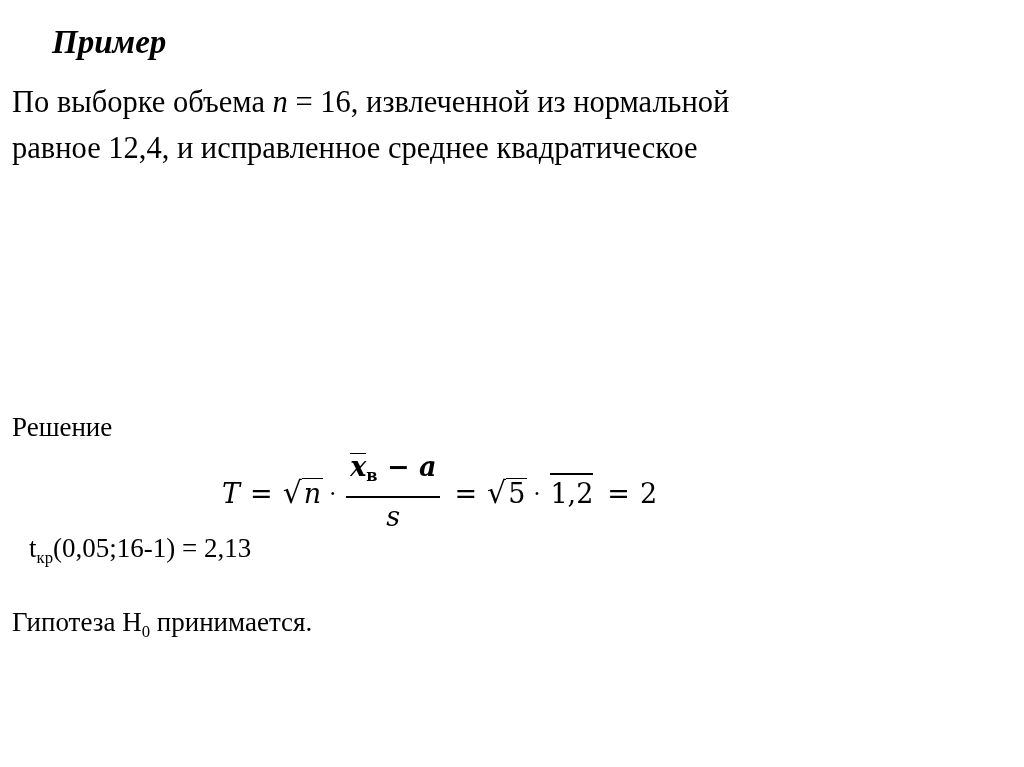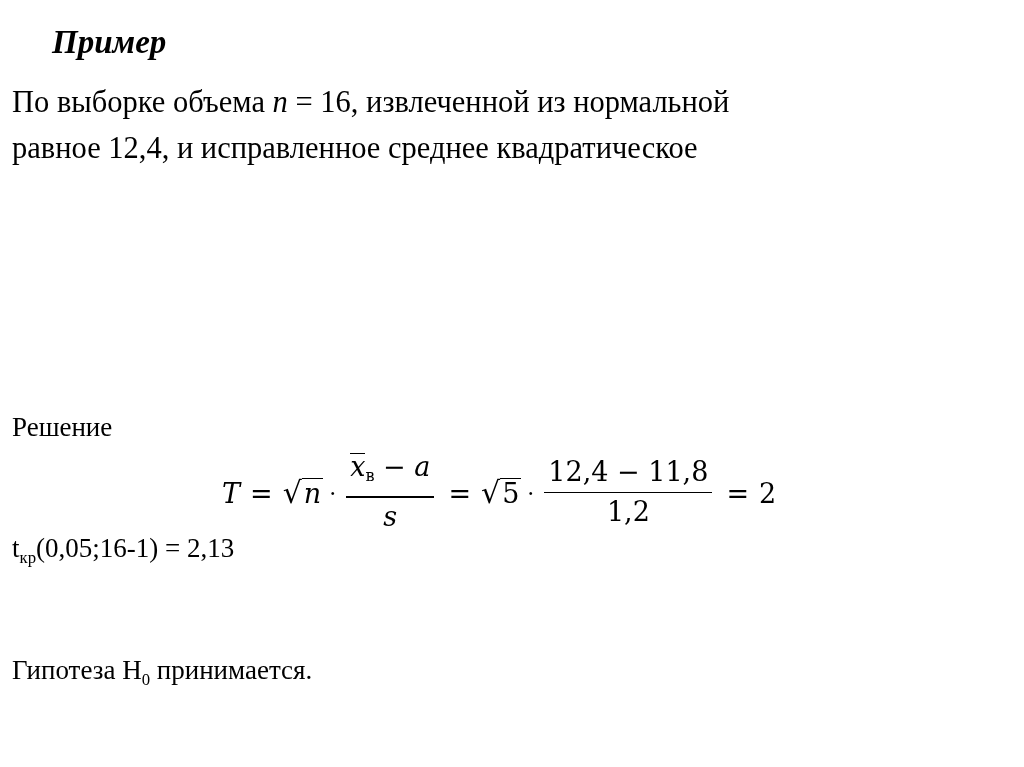--- a/index.html
+++ b/index.html
@@ -26,31 +26,31 @@
     position:absolute; left:222px; top:448px; height:90px;
     display:flex; align-items:center;
     font-family:"DejaVu Serif", serif; font-size:27px;
   }
   .formula .op { margin:0 10px; }
   .formula .it { font-style:italic; }
   .sqrt { display:inline-flex; align-items:flex-start; }
   .sqrt .rad { font-size:30px; line-height:30px; }
   .sqrt .under { border-top:1.6px solid #000; padding:0 2px; line-height:30px; }
   .frac { display:inline-flex; flex-direction:column; align-items:center; margin:0 4px; }
-  .frac .num { padding:0 4px 3px 4px; line-height:34px; }
+  .frac .num { padding:0 4px 3px 4px; line-height:34px;font-weight:bold; }
   .frac .bar { height:1.6px; background:#000; width:100%; }
   .frac .den { line-height:38px; }
   .overline { border-top:1.4px solid #000; display:inline-block; line-height:26px; }
   .subb { font-size:0.6em; font-style:normal; vertical-align:-0.3em; }
   .dot { margin:0 6px; font-size:22px; }
   .tcrit {
-    position:absolute; left:12px; top:532px; font-size:27px; line-height:32px;
+    position:absolute; left:29px; top:532px; font-size:27px; line-height:32px;
   }
   .conclusion {
-    position:absolute; left:12px; top:606px; font-size:27px; line-height:32px;margin-top:48px;
+    position:absolute; left:12px; top:606px; font-size:27px; line-height:32px;
   }
 </style>
 </head>
 <body>
 
 <div class="title">Пример</div>
 
 <div class="para">
   <span class="line">
     <span>По выборке объема </span><span class="m">n</span><span> = 16, извлеченной из нормальной</span>
@@ -73,21 +73,20 @@
     <span class="bar"></span>
     <span class="den it">s</span>
   </span>
   <span class="op">=</span>
   <span class="sqrt">
     <span class="rad">√</span>
       <span class="under">5</span>
   </span>
   <span class="dot">·</span>
   <span class="frac">
-    <span class="num">12,4 − 11,8</span>
     <span class="bar"></span>
     <span class="den">1,2</span>
   </span>
   <span class="op">=</span>
   <span>2</span>
 </div>
 
 <div class="tcrit">
   <span>t</span><sub>кр</sub><span>(0,05;16-1) = 2,13</span>
 </div>

